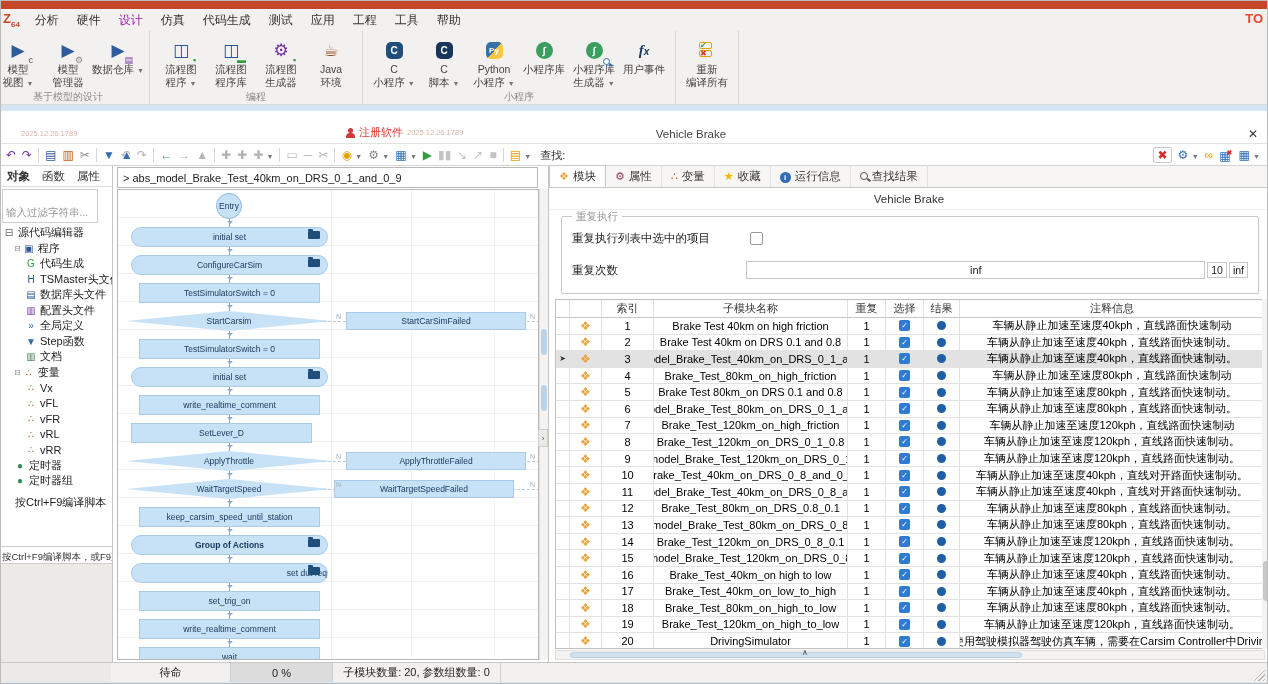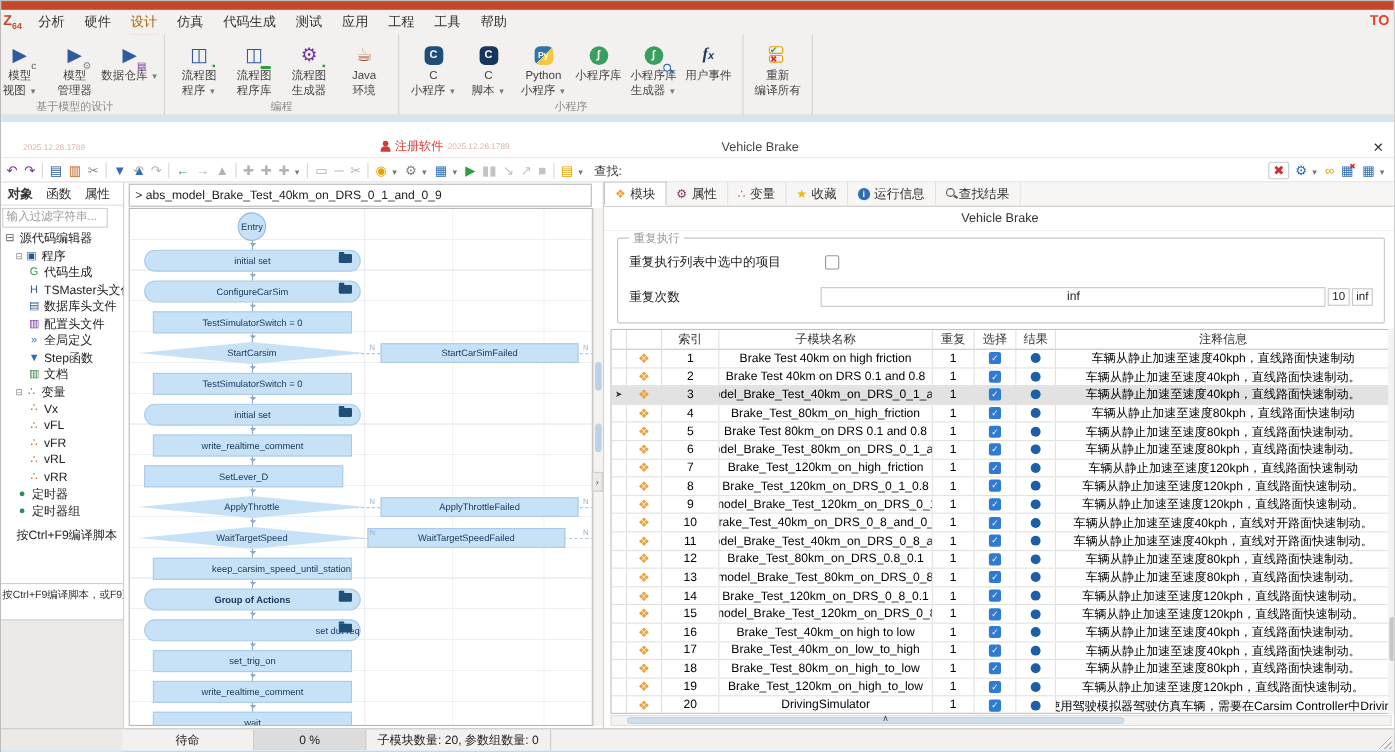--- a/index.html
+++ b/index.html
@@ -4,21 +4,21 @@
 <style>
   html,body{margin:0;padding:0;background:#d9d7d4;}
   *{box-sizing:border-box;font-family:"Liberation Sans","DejaVu Sans",sans-serif;}
   #stage{position:relative;width:1268px;height:684px;background:#fff;overflow:hidden;border:1px solid #bbb;}
   .abs{position:absolute;}
   
   #titlebar{left:0;top:0;width:1268px;height:8px;background:#c5472a;}
   #menubar{left:0;top:8px;width:1268px;height:22px;background:#f3f1ef;display:flex;align-items:center;}
   #applogo{margin:0 6px 0 2px;color:#c5472a;font-weight:bold;font-size:13px;line-height:1;}
   .menu-item{padding:3px 9px;font-size:12px;color:#333;cursor:default;position:relative;}
-  .menu-item.active{color:#a16207;}
+  .menu-item.active{color:#a21caf;}
   .menu-item.active::after{content:"";position:absolute;left:8px;right:8px;bottom:-1px;height:2px;background:#c5472a;}
   #brandlogo{position:absolute;right:4px;top:10px;color:#e8442e;font-weight:bold;font-size:13px;letter-spacing:0;}
   
   #ribbon{left:0;top:30px;width:1268px;height:74px;background:#f3f1ef;border-bottom:1px solid #ddd9d5;display:flex;padding-left:0;}
   .rgroup{position:relative;height:74px;border-right:1px solid #d8d4d0;display:flex;align-items:flex-start;padding:4px 6px 14px 6px;}
   .rgroup-label{position:absolute;left:0;right:0;bottom:1px;text-align:center;font-size:10px;color:#8a8a8a;}
   .ritem{width:50px;display:flex;flex-direction:column;align-items:center;padding-top:2px;cursor:default;}
   .ric{position:relative;width:26px;height:26px;display:flex;align-items:center;justify-content:center;font-size:17px;}
   .ric .sub{position:absolute;right:-2px;bottom:-2px;font-size:9px;line-height:1;}
   .rlabel{font-size:10.5px;color:#444;text-align:center;line-height:1.25;white-space:nowrap;}
@@ -50,21 +50,21 @@
   #tb-left{position:absolute;left:2px;top:0;}
   #tb-main{position:absolute;left:117px;top:0;}
   #find-label{font-size:11px;color:#333;margin-left:6px;}
   #tb-right{position:absolute;right:6px;top:0;}
   .boxed{border:1px solid #c9c9c9;background:#fff;padding:1px 3px;border-radius:2px;}
   
   #left-panel{left:0;top:165px;width:112px;height:519px;background:#fff;border-right:1px solid #c7c5c3;}
   #lp-tabs{display:flex;height:21px;border-bottom:1px solid #e0deDC;}
   .lp-tab{font-size:11.5px;color:#333;padding:3px 6px;cursor:default;}
   .lp-tab.active{font-weight:bold;}
-  #lp-filter{width:96px;height:18px;margin:2px 1px;border:1px solid #d0cecc;font-size:10.5px;color:#999;padding:0 3px;}
+  #lp-filter{width:96px;height:18px;margin:2px 1px;border:1px solid #d0cecc;font-size:10.5px;color:#999;padding:16px 3px;}
   #tree{font-size:11px;color:#222;}
   .titem{display:flex;align-items:center;height:15.5px;white-space:nowrap;overflow:hidden;cursor:default;}
   .tico{display:inline-flex;width:12px;justify-content:center;margin-right:3px;font-size:10px;flex:none;}
   .lp-hint{font-size:11px;color:#222;padding:6px 2px 2px 14px;white-space:nowrap;overflow:hidden;}
   .lp-hint2{font-size:9.5px;color:#333;border-top:1px solid #cfcdcb;margin-top:34px;padding:4px 1px;white-space:nowrap;overflow:hidden;}
   #lp-gray{position:absolute;left:0;top:397px;width:111px;height:122px;background:#eceae7;border-top:1px solid #cfcdcb;}
   
   #flow-panel{left:112px;top:165px;width:436px;height:496px;background:#fff;border-right:1px solid #c7c5c3;}
   #breadcrumb{height:21px;border:1px solid #b9b7b5;margin:1px 10px 0 4px;font-size:11px;color:#222;display:flex;align-items:center;padding:0 5px;background:#fff;white-space:nowrap;overflow:hidden;}
   #canvas{position:absolute;left:4px;top:23px;width:422px;height:471px;border:1px solid #b9b7b5;overflow:hidden;background:#fff;
@@ -468,21 +468,21 @@
           <span class="dm"></span>
           <span>WaitTargetSpeed</span>
         </div>
         <div class="dash" style="left: 180px; top: 299px; width: 242px;"></div>
         <span class="nlab" style="left: 218px; top: 291px;">N</span>
         <span class="nlab" style="left: 412px; top: 291px;">N</span>
         <div class="node rect" style="left: 216px; top: 290px; width: 180px; height: 18px;">
           <span>WaitTargetSpeedFailed</span>
         </div>
         <div class="conn" style="left: 111px; top: 309px; height: 8px;"></div>
-        <div class="node rect" style="left: 21px; top: 317px; width: 181px; height: 20px; justify-content: flex-end;">
+        <div class="node rect" style="left: 21px; top: 317px; width: 181px; height: 20px;">
           <span>keep_carsim_speed_until_station</span>
         </div>
         <div class="conn" style="left: 111px; top: 337px; height: 8px;"></div>
         <div class="node pill" style="left: 13px; top: 345px; width: 197px; height: 20px; font-weight: bold;">
           <span>Group of Actions</span>
           <span class="folder"></span>
         </div>
         <div class="conn" style="left: 111px; top: 365px; height: 8px;"></div>
         <div class="node pill" style="left: 13px; top: 373px; width: 197px; height: 20px; justify-content: flex-end;">
           <span>set dut req</span>

